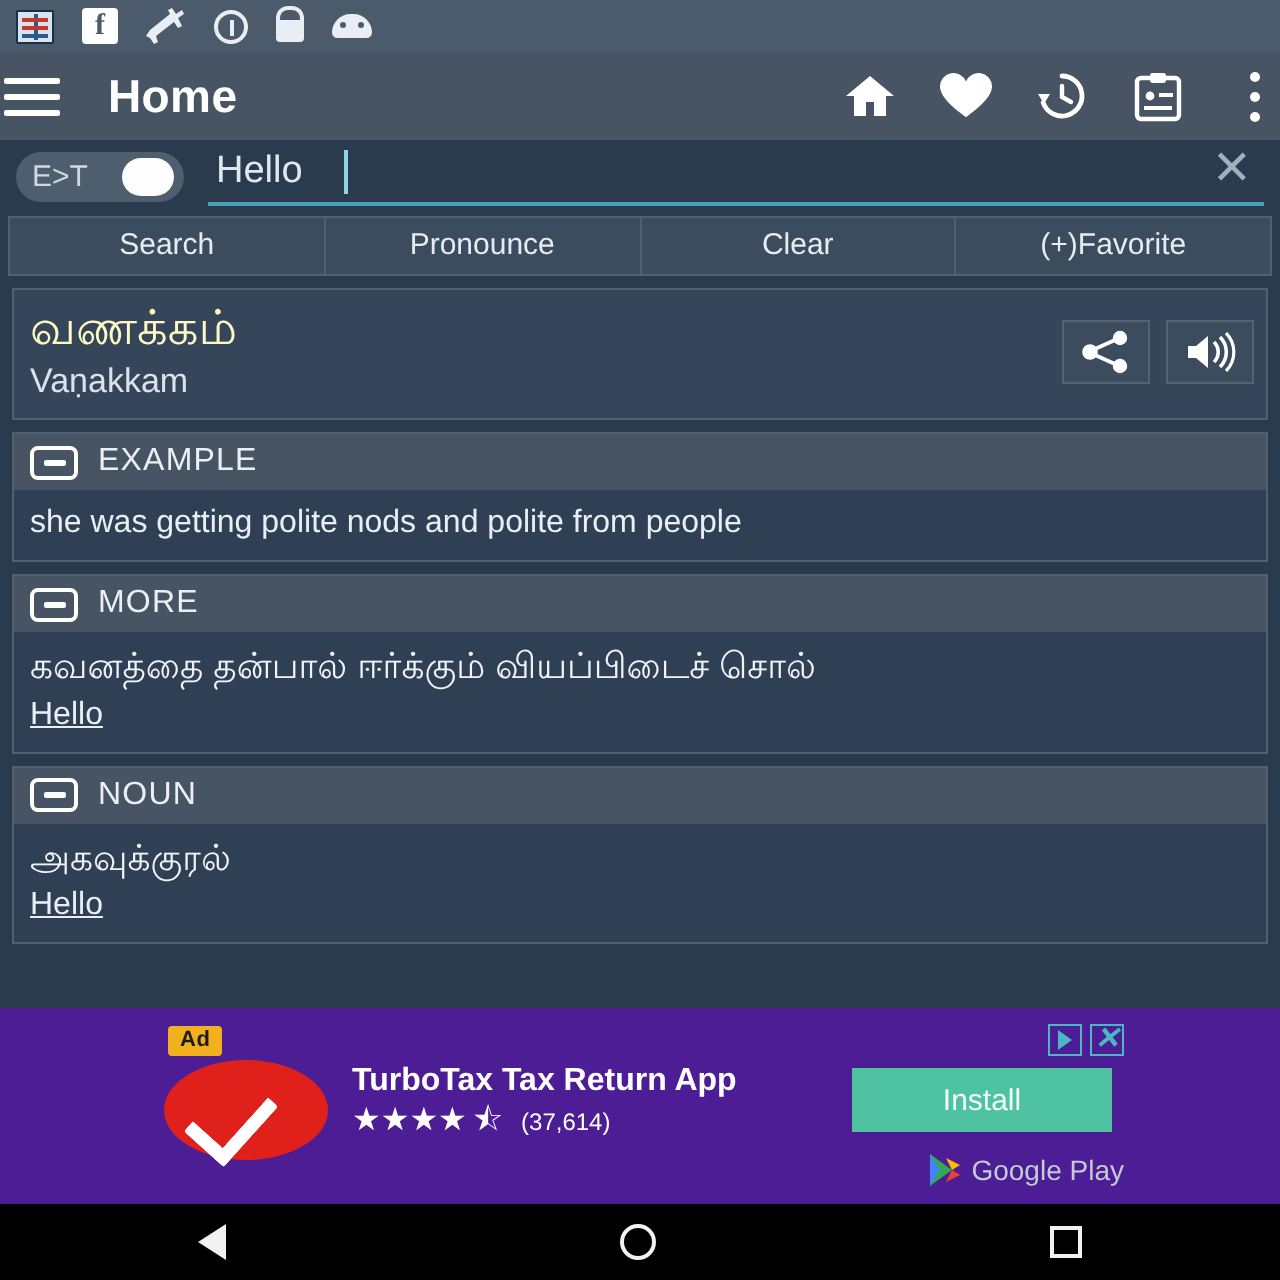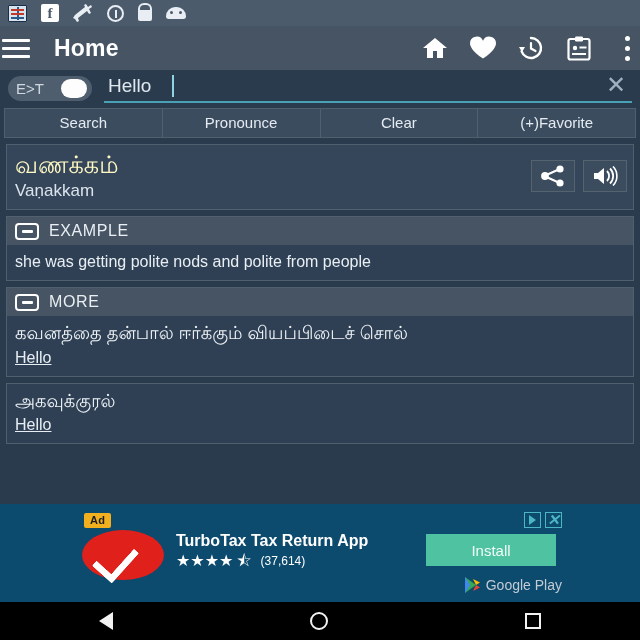--- a/index.html
+++ b/index.html
@@ -113,21 +113,21 @@
      display:flex; align-items:center; justify-content:center; }
   .collapse-ico i { display:block; width: 11px; height: 3px; background:#fff; border-radius:1px; }
   .sec-title { color:#e9eff4; font-size: 16px; margin-left: 10px; letter-spacing: .6px; }
   .sec-body { background:#2f4055; padding: 5px 8px 7px; }
   .line-ta { color:#eef3f7; font-size: 18px; line-height: 1.35; }
   .line-link { color:#e8eef3; font-size: 16px; text-decoration: underline; line-height: 1.45; cursor:pointer; display:inline-block;}
   .ex-line { font-size: 16px; line-height: 1.45; color:#e8eef3; }
   .ex-line span { cursor: pointer; }
 
   
-  .ad { position:absolute; left:0; right:0; bottom: 38px; height: 98px; background:#0c4a6e;
+  .ad { position:absolute; left:0; right:0; bottom: 38px; height: 98px; background:#4c1d95;
         padding: 6px 14px 16px 78px; }
   .ad-badge { display:inline-block; background:#f2b01e; color:#1d1d1d; font-size: 11px;
         font-weight:bold; padding: 1px 6px 2px; border-radius: 2px; letter-spacing:.3px;
         position:absolute; left: 84px; top: 9px; }
   .ad-logo { position:absolute; left: 82px; top: 26px; width: 82px; height: 50px;
         background:#e0201b; border-radius: 50%; }
   .ad-logo:after { content:""; position:absolute; left: 20px; top: 9px; width: 20px; height: 34px;
         border: 7px solid #ffffff; border-top:none; border-left:none;
         transform: rotate(42deg); border-radius: 2px; }
   .ad-title { position:absolute; left: 176px; top: 28px; color:#ffffff; font-size: 16px; font-weight: bold; }
@@ -299,20 +299,26 @@
         </span>
       <span class="sec-title">MORE</span>
     </div>
     <div class="sec-body">
       <div class="line-ta">கவனத்தை தன்பால் ஈர்க்கும் வியப்பிடைச் சொல்</div>
       <a class="line-link">Hello</a>
     </div>
   </div>
 
   <div class="section">
+    <div class="sec-head">
+      <span class="collapse-ico">
+          <i></i>
+        </span>
+      <span class="sec-title">NOUN</span>
+    </div>
     <div class="sec-body">
       <div class="line-ta">அகவுக்குரல்</div>
       <a class="line-link">Hello</a>
     </div>
   </div>
 
   <div class="ad">
     <span class="ad-badge">Ad</span>
     <span class="ad-logo"></span>
     <span class="ad-title">TurboTax Tax Return App</span>

